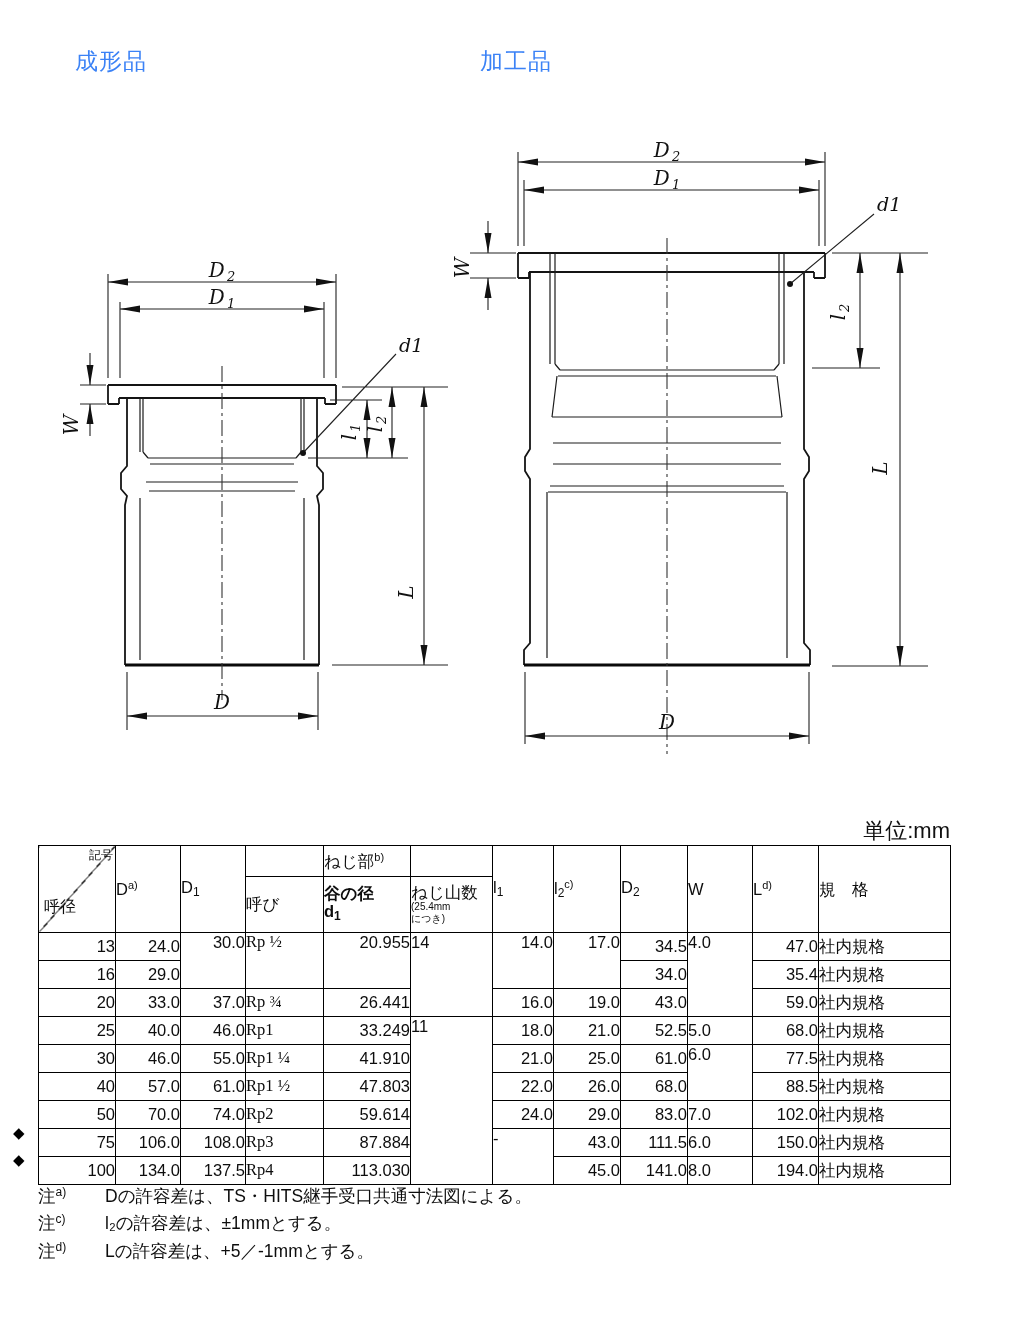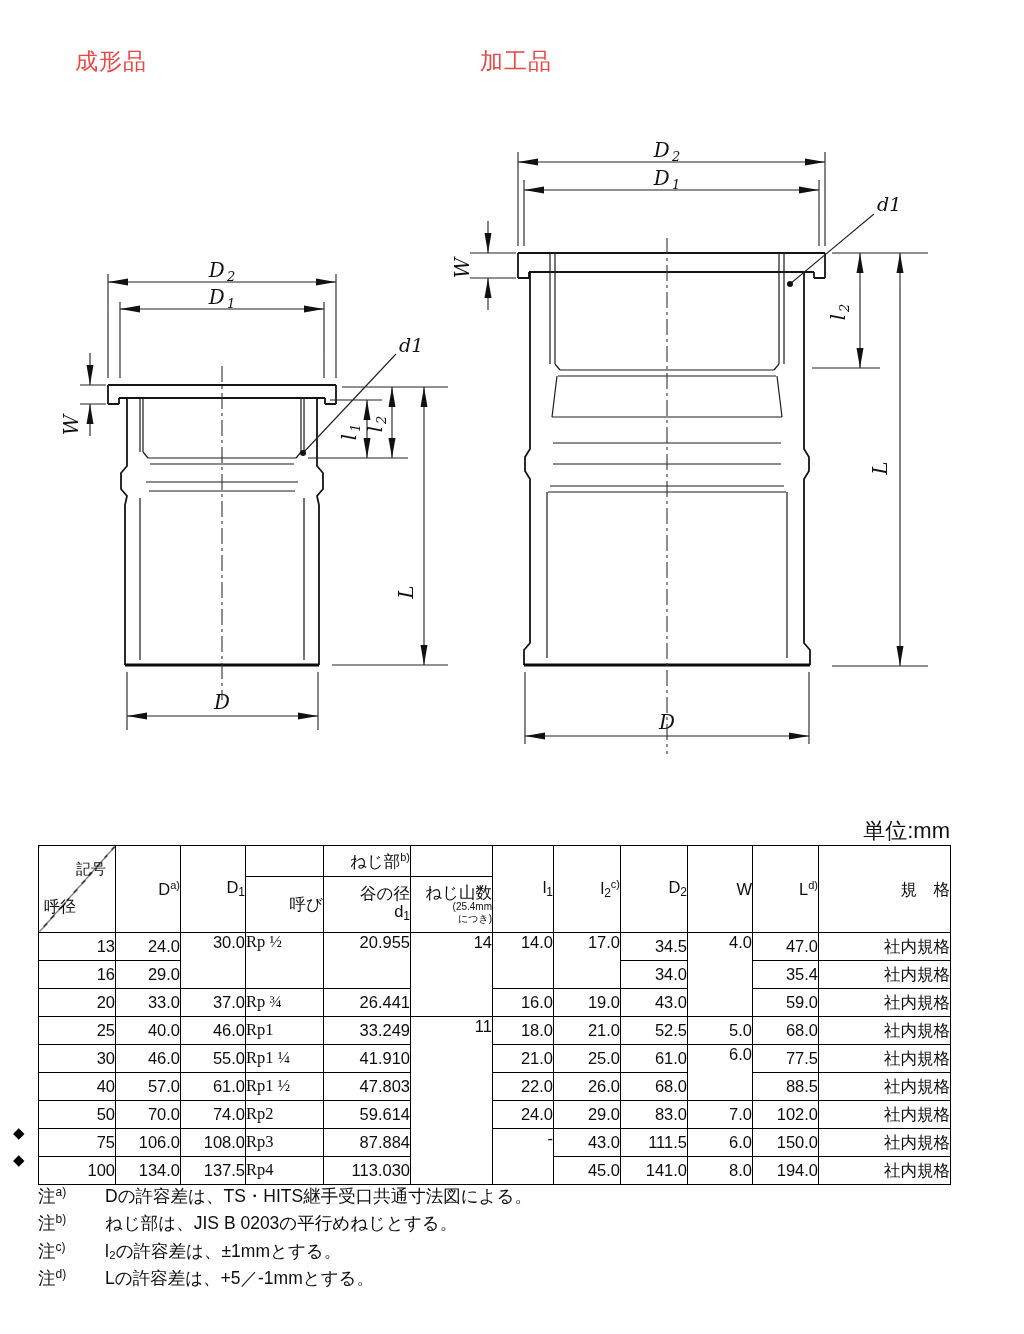--- a/index.html
+++ b/index.html
@@ -1,37 +1,37 @@
 <!DOCTYPE html>
 <html><head>
 <meta charset="utf-8">
 <style>
   html,body{margin:0;padding:0;background:#fff;}
   body{width:1024px;height:1334px;position:relative;font-family:"Liberation Sans",sans-serif;color:#111;}
   .abs{position:absolute;}
-  .title{font-size:23px;font-weight:500;letter-spacing:1px;color:#ef4444;}
+  .title{font-size:23px;font-weight:500;letter-spacing:1px;color:#3b82f6;}
   .unit{font-size:22px;text-align:right;width:120px;}
   svg text{font-family:"DejaVu Serif",serif;font-style:italic;font-size:20px;fill:#111;}
   svg text.small{font-size:19px;}
   svg tspan.sub{font-size:13px;}
   
   table.spec{border-collapse:collapse;table-layout:fixed;width:912px;font-size:16.5px;color:#0d0d0d;}
   table.spec th,table.spec td{border:1px solid #000;padding:0;overflow:hidden;line-height:1.15;font-weight:normal;}
   table.spec td{height:27px;}
   .num{text-align:right;padding-right:7px;}
-  .ctr{text-align:right;}
+  .ctr{text-align:left;}
   .lft{text-align:left;padding-left:6px;font-family:Liberation Serif, serif;}
   .vt{vertical-align:top;padding-top:4px;}
   sup.n{font-size:11px;vertical-align:6px;letter-spacing:0;}
   sub.n{font-size:12px;vertical-align:-3px;}
   .corner{position:relative;background-image:linear-gradient(to bottom right,transparent calc(50% - 1px),#000 calc(50% - 1px),#000 calc(50% + 0px),transparent calc(50% + 0px));}
-  .corner .tr{position:absolute;top:3px;right:9px;font-size:15px;margin-top:11px;}
+  .corner .tr{position:absolute;top:3px;right:2px;font-size:12px;}
   .corner .bl{position:absolute;bottom:16px;left:5px;font-size:16px;}
   .hsmall{font-size:10px;line-height:12px;}
-  .hline{line-height:18px;}
+  .hline{line-height:18px;font-weight:bold;}
   .notes{font-size:17.5px;color:#0d0d0d;}
   .note-line{display:flex;height:27.5px;align-items:center;}
   .note-prefix{width:67px;flex:0 0 67px;}
   .note-prefix sup{font-size:12px;vertical-align:6px;}
   .marker{font-size:15px;color:#000;}
 </style>
 </head>
 <body>
 
 <div class="abs title" style="left:75px;top:46px;">成形品</div>
@@ -288,24 +288,20 @@
 
 <span class="abs marker" style="left:13px;top:1124px;">◆</span>
 <span class="abs marker" style="left:13px;top:1151px;">◆</span>
 
 <div class="abs notes" style="left:38px;top:1182px;width:640px;">
   <div class="note-line">
     <span class="note-prefix"><span>注</span><sup>a)</sup></span>
     <span>Dの許容差は、TS・HITS継手受口共通寸法図による。</span>
   </div>
   <div class="note-line">
-    <span class="note-prefix"><span>注</span><sup>b)</sup></span>
-    <span>ねじ部は、JIS B 0203の平行めねじとする。</span>
-  </div>
-  <div class="note-line">
     <span class="note-prefix"><span>注</span><sup>c)</sup></span>
     <span>l₂の許容差は、±1mmとする。</span>
   </div>
   <div class="note-line">
     <span class="note-prefix"><span>注</span><sup>d)</sup></span>
     <span>Lの許容差は、+5／-1mmとする。</span>
   </div>
 </div>
 
 </body></html>

